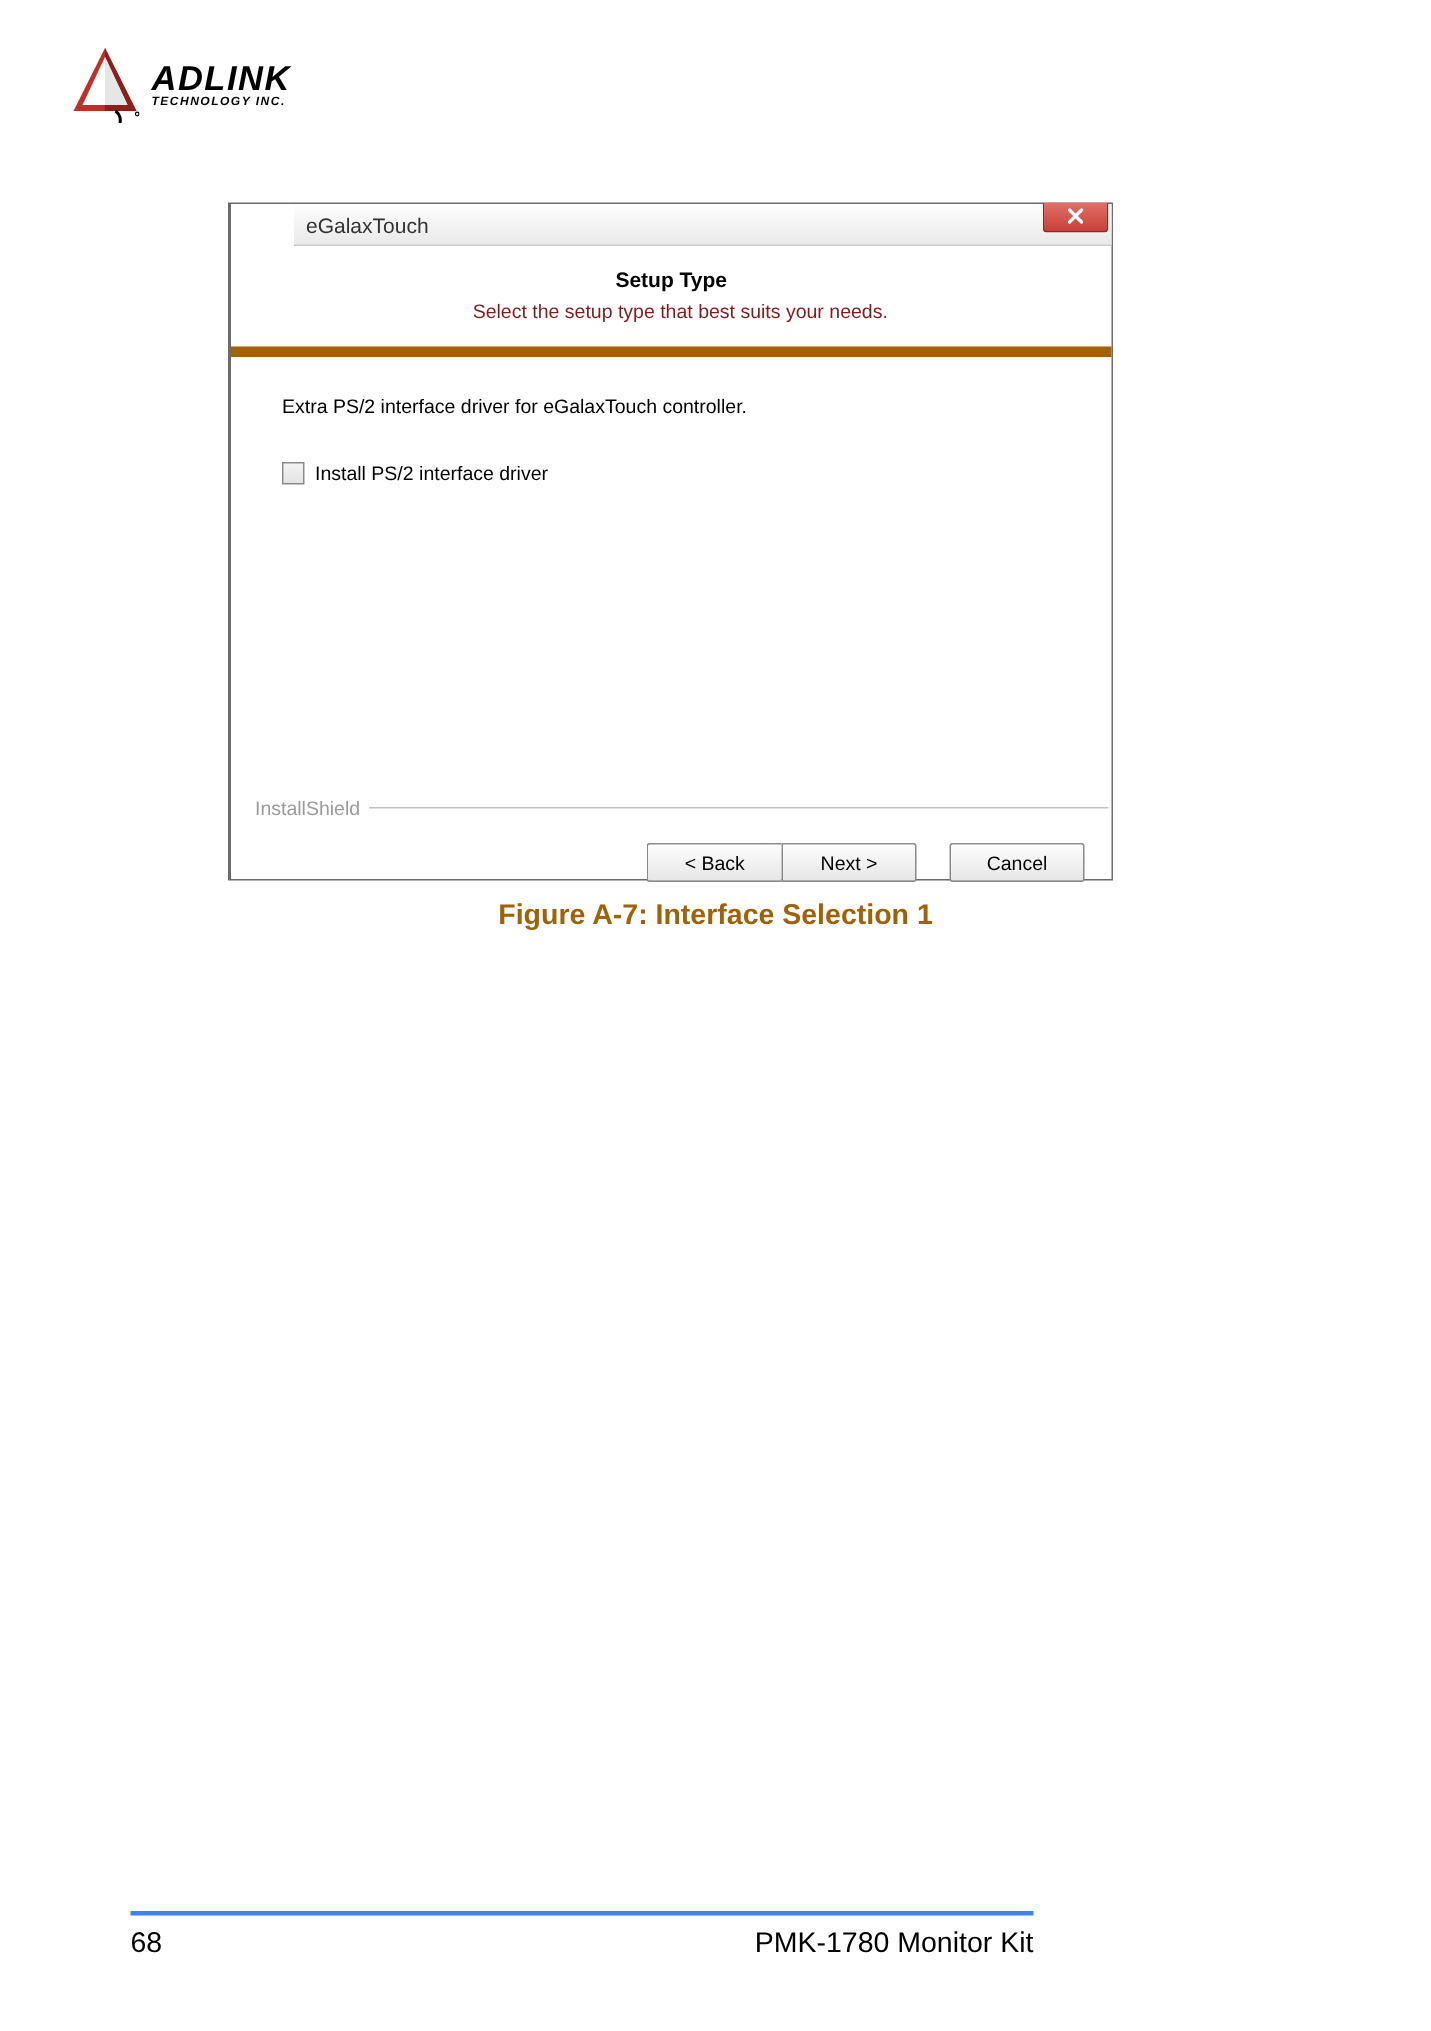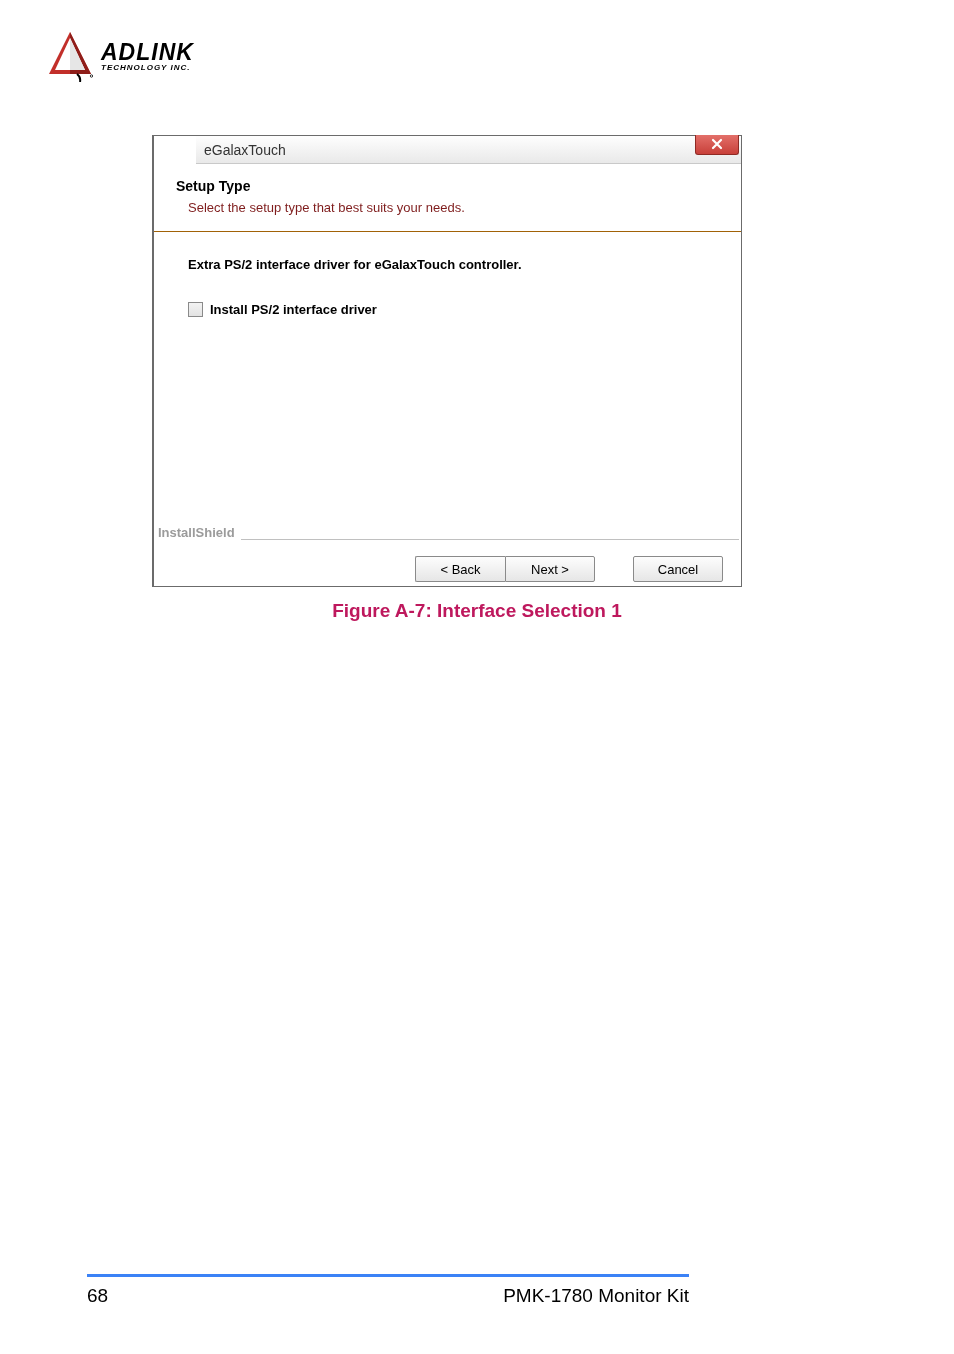--- a/index.html
+++ b/index.html
@@ -42,65 +42,65 @@
     border-radius: 0 0 3px 3px;
     margin-right: 2px;
     display: flex; align-items: center; justify-content: center;
     position: relative; top: -5px;
     cursor: pointer;
   }
   .close-btn svg { width: 12px; height: 12px; }
 
   .header-section {
     padding: 14px 22px 16px 22px;
-    border-bottom: 1px solid #a16207;
+    border-bottom: 7px solid #a16207;
+    text-align: center;
   }
   .header-section .heading { font-size: 14px; font-weight: bold; color: #000; }
   .header-section .subheading { font-size: 13px; color: #7f1d1d; margin: 6px 0 0 12px; }
 
   .body-section {
     padding: 24px 34px 0 34px;
     position: relative;
     height: 308px;
-    font-weight: bold;
   }
   .body-text { font-size: 13px; line-height: 1.35; color: #000; }
   .checkbox-row { display: flex; align-items: center; gap: 7px; margin-top: 28px; }
   .checkbox {
     width: 15px; height: 15px;
     border: 1px solid #8a8a8a;
     background: linear-gradient(to bottom, #f3f3f3, #e3e3e3);
     cursor: pointer;
   }
   .checkbox-label { font-size: 13px; }
 
   .installshield-row {
     position: absolute;
-    left: 0; right: 0;
+    left: 12px; right: 0;
     bottom: 0;
-    display: flex; align-items: flex-end;
+    display: flex; align-items: center;
   }
   .installshield-label {
     color: #9b9b9b; font-size: 13px;
     padding: 0 6px 0 4px;
     background: #fff;
   }
   .installshield-row .line {
     flex: 1;
     height: 1px;
     background: #c0c0c0;
     margin-right: 2px;
   }
 
   .footer-section {
     height: 58px;
     display: flex;
     align-items: center;
     justify-content: flex-end;
-    gap: 16px;
+    gap: 0;
     padding-right: 18px;
   }
   .dlg-btn {
     height: 26px;
     min-width: 90px;
     padding: 0 10px;
     border: 1px solid #8a8a8a;
     background: linear-gradient(to bottom, #fdfdfd, #e6e6e6);
     font-size: 13px;
     color: #000;
@@ -114,21 +114,21 @@
 
   
   .figure-caption {
     position: absolute;
     top: 600px;
     left: 0;
     width: 954px;
     text-align: center;
     font-size: 19px;
     font-weight: bold;
-    color: #be185d;
+    color: #a16207;
     font-family: Arial, Helvetica, sans-serif;
   }
 
   
   .page-footer {
     position: absolute;
     left: 87px;
     right: 87px;
     bottom: 47px;
     border-top: 3px solid #3b82f6;

